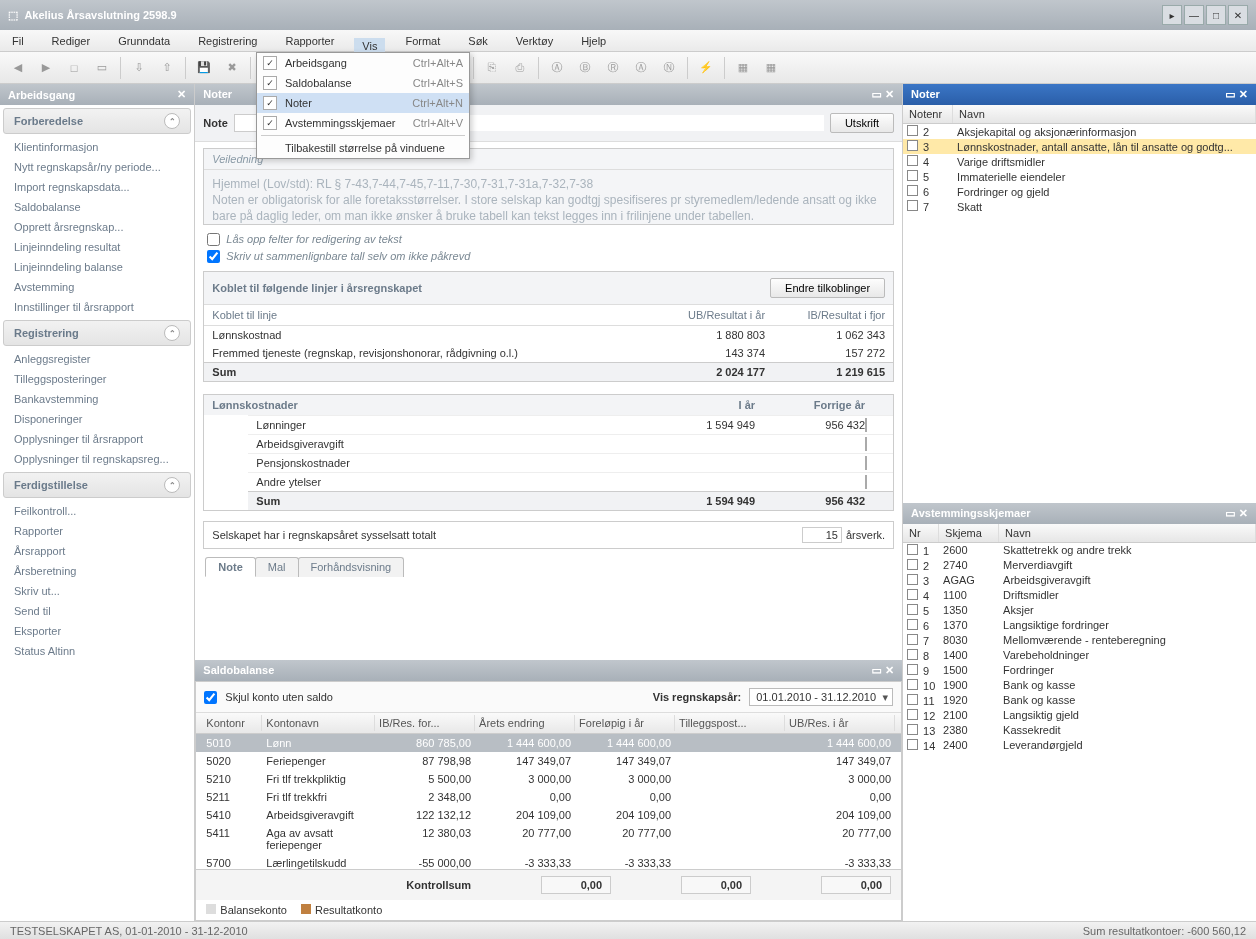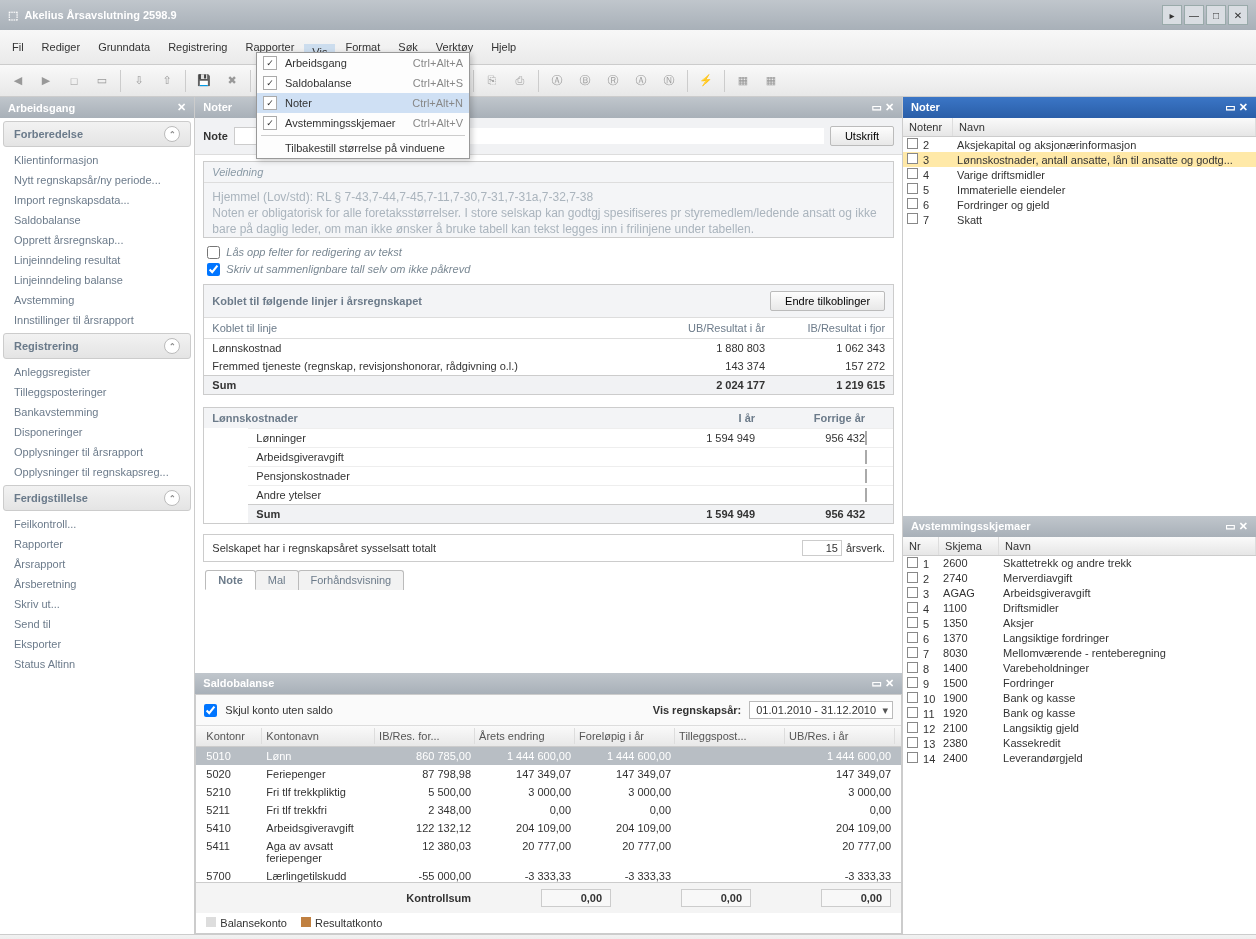--- a/index.html
+++ b/index.html
@@ -1,21 +1,21 @@
 <!DOCTYPE html>
 <html><head>
 <meta charset="utf-8">
 <style>
 * { box-sizing: border-box; margin: 0; padding: 0; font-family: Tahoma, Arial, sans-serif; font-size: 11px; }
 body { background: #fff; color: #333; width: 1256px; height: 939px; overflow: hidden; position: relative; }
 .titlebar { height: 30px; background: linear-gradient(#c0c6cc, #a8b0b8); display: flex; align-items: center; padding: 0 8px; justify-content: space-between; }
 .titlebar-text { color: #fff; font-weight: bold; font-size: 13px; display: flex; align-items: center; gap: 6px; }
 .win-controls { display: flex; gap: 2px; }
 .win-btn { width: 20px; height: 20px; background: #d9dde2; border: 1px solid #9aa; display: flex; align-items: center; justify-content: center; font-size: 10px; cursor: pointer; }
-.menubar { height: 35px; background: linear-gradient(#f8f8f8, #eaeaea); border-bottom: 1px solid #ccc; display: flex; align-items: center; padding: 0 4px; gap: 2px; }
+.menubar { height: 22px; background: linear-gradient(#f8f8f8, #eaeaea); border-bottom: 1px solid #ccc; display: flex; align-items: center; padding: 0 4px; gap: 12px; }
 .menu-item { padding: 2px 8px; cursor: pointer; color: #333; }
 .menu-item:hover, .menu-item.open { background: #cde; margin-top: 10px; }
 .toolbar { height: 32px; background: linear-gradient(#f9f9f9, #e8e8e8); border-bottom: 1px solid #ccc; display: flex; align-items: center; padding: 0 6px; gap: 4px; }
 .tool-btn { width: 24px; height: 24px; display:flex;align-items:center;justify-content:center; color:#999; }
 .tool-sep { width:1px; height:22px; background:#ccc; margin:0 2px; }
 
 .main-area { display:flex; height: calc(100% - 30px - 22px - 32px - 18px); }
 .sidebar-left { width: 202px; background:#fff; border-right:1px solid #ccc; overflow:hidden; }
 .panel-header { background: linear-gradient(#c0c6cc,#a8b0b8); color:#fff; font-weight:bold; padding:4px 8px; display:flex; justify-content:space-between; align-items:center; }
 .panel-sub { background:linear-gradient(#f2f2f2,#e4e4e4); font-weight:bold; color:#6a7a8a; padding:4px 10px; border:1px solid #ccc; margin:3px; border-radius:3px; display:flex; justify-content:space-between; align-items:center;}

